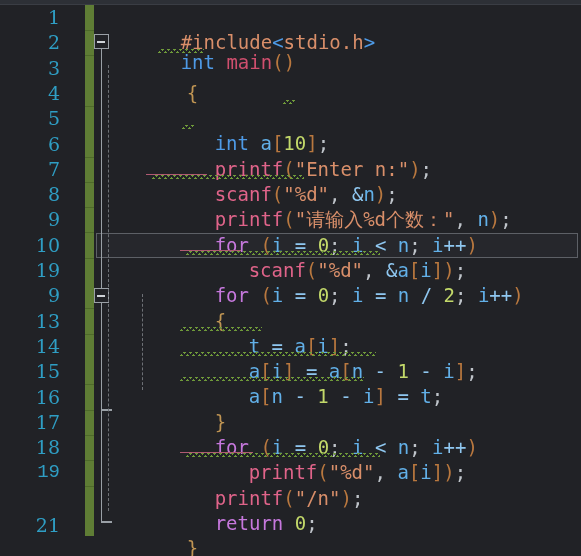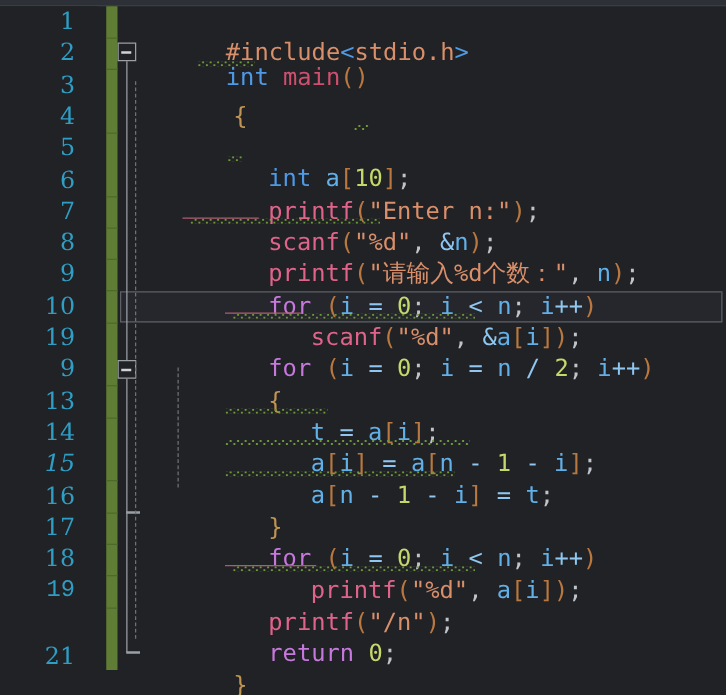--- a/index.html
+++ b/index.html
@@ -167,21 +167,21 @@
     <div class="lnum" style="top:101.2px;">5</div>
     <div class="lnum" style="top:126.5px;">6</div>
     <div class="lnum" style="top:151.8px;">7</div>
     <div class="lnum" style="top:177.1px;">8</div>
     <div class="lnum" style="top:202.4px;">9</div>
     <div class="lnum" style="top:227.7px;">10</div>
     <div class="lnum" style="top:253.0px;">19</div>
     <div class="lnum" style="top:278.3px;">9</div>
     <div class="lnum" style="top:303.6px;">13</div>
     <div class="lnum" style="top:328.9px;">14</div>
-    <div class="lnum" style="top:354.2px;font-style:italic;">15</div>
+    <div class="lnum" style="top:354.2px;">15</div>
     <div class="lnum" style="top:379.5px;">16</div>
     <div class="lnum" style="top:404.8px;">17</div>
     <div class="lnum" style="top:430.1px;text-align:right;">18</div>
     <div class="lnum" style="top:455.4px;font-family:Liberation Mono, monospace;">19</div>
     <div class="lnum" style="top:508px;">21</div>
   </div>
 
   <div id="change-bar"></div>
   <div class="change-seg-div" style="top:30px;"></div>
   <div class="change-seg-div" style="top:55px;"></div>

